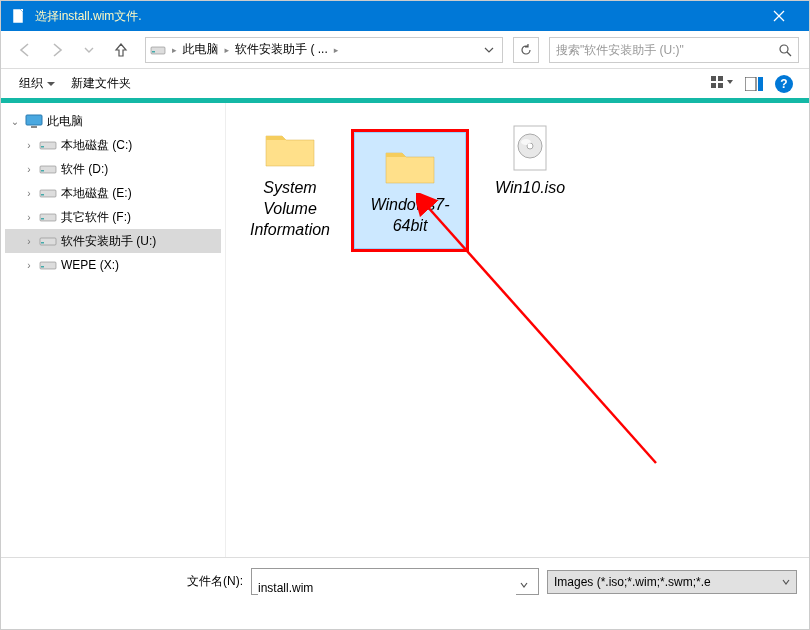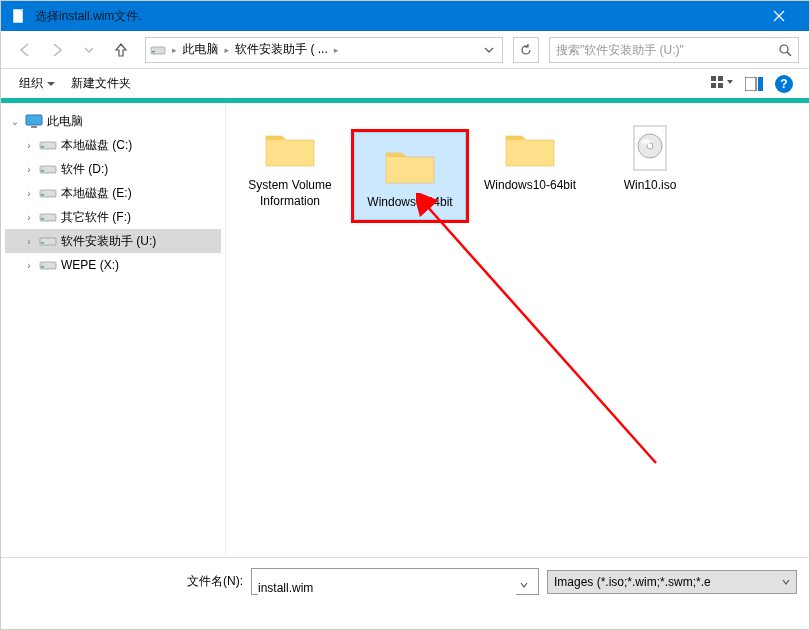--- a/index.html
+++ b/index.html
@@ -1,17 +1,17 @@
 <!DOCTYPE html>
 <html><head>
 <meta charset="utf-8">
 <style>
 * { box-sizing: border-box; margin: 0; padding: 0; }
 body { font-family: "Microsoft YaHei", "Segoe UI", sans-serif; font-size: 12px; background: #fff; width: 810px; height: 630px; position: relative; border: 1px solid #ccc; }
-.titlebar { background: #0078d7; color: #0f172a; height: 30px; display: flex; align-items: center; padding: 0 10px; }
+.titlebar { background: #0078d7; color: #fef9c3; height: 30px; display: flex; align-items: center; padding: 0 10px; }
 .titlebar .icon { width: 16px; height: 16px; margin-right: 8px; }
 .titlebar .title { flex: 1; font-size: 12px; }
 .titlebar .close { width: 40px; height: 30px; display: flex; align-items: center; justify-content: center; cursor: pointer; }
 .navbar { height: 38px; display: flex; align-items: center; padding: 6px 10px; border-bottom: 1px solid #ddd; gap: 4px; }
 .nav-btn { width: 28px; height: 28px; display: flex; align-items: center; justify-content: center; color: #555; cursor: pointer; border-radius: 2px; }
 .nav-btn.disabled { color: #bbb; cursor: default; }
 .address-wrap { flex: 1; height: 26px; border: 1px solid #ccc; display: flex; align-items: center; padding: 0 4px; margin: 0 6px; }
 .address-wrap .drive-icon { width: 16px; height: 12px; margin-right: 4px; }
 .crumb { padding: 0 4px; cursor: pointer; display: flex; align-items: center; gap: 2px; }
 .crumb-sep { color: #888; font-size: 9px; padding: 0 2px; }
@@ -33,21 +33,21 @@
 .tree-exp { width: 12px; color: #777; font-size: 10px; text-align: center; }
 .tree-icon { width: 18px; height: 14px; display: flex; align-items: center; justify-content: center; }
 .indent1 { padding-left: 18px; }
 .pc-icon { width: 18px; height: 14px; }
 .drive-mini { width: 18px; height: 12px; }
 .content { flex: 1; padding: 12px 8px; display: flex; flex-wrap: wrap; align-content: flex-start; gap: 8px; position: relative; }
 .file-item { width: 112px; display: flex; flex-direction: column; align-items: center; padding: 8px 4px; cursor: pointer; text-align: center; border: 1px solid transparent; }
 .file-item.selected { background: #cce8ff; border: 1px solid #99d1ff; margin-top: 17px; }
 .file-item.highlighted { outline: 3px solid #ff0000; outline-offset: 0; }
 .file-icon { width: 56px; height: 48px; margin-bottom: 6px; display: flex; align-items: center; justify-content: center; }
-.file-name { font-size: 12px; line-height: 1.3; word-break: break-word; }
+.file-name { font-size: 16px; line-height: 1.3; word-break: break-word; font-style: italic; }
 .footer { border-top: 1px solid #ddd; padding: 10px 12px; }
 .footer-row { display: flex; align-items: center; margin-bottom: 10px; gap: 8px; }
 .fn-label { width: 230px; text-align: right; }
 .fn-input { flex: 1; height: 27px; border: 1px solid #999; padding: 12px 6px; position: relative; display: flex; align-items: flex-start; }
 .fn-input input { border: none; outline: none; flex: 1; font-size: 12px; }
 .fn-input .dd { color: #555; cursor: pointer; padding: 0 4px; }
 .filter-select { width: 250px; height: 24px; border: 1px solid #999; display: flex; align-items: center; padding: 0 6px; cursor: pointer; background: #e1e1e1; }
 .filter-select span { flex: 1; white-space: nowrap; overflow: hidden; }
 .btn-row { display: flex; justify-content: flex-end; gap: 10px; }
 .btn { min-width: 90px; height: 26px; border: 1px solid #999; background: #e1e1e1; cursor: pointer; font-size: 12px; }
@@ -256,29 +256,20 @@
           <svg width="56" height="48" viewBox="0 0 56 48">
             <path d="M4 12 L4 42 L52 42 L52 16 L24 16 L20 12 Z" fill="#ffe08a" stroke="#d9b24a" stroke-width="0.5"></path>
             <path d="M4 12 L20 12 L24 16 L4 16 Z" fill="#f5cd5e"></path>
           </svg>
         </div>
     <div class="file-name">Windows7-64bit</div>
       </div>
       <div class="file-item">
     <div class="file-icon">
           <svg width="56" height="48" viewBox="0 0 56 48">
-            <path d="M4 12 L4 42 L52 42 L52 16 L24 16 L20 12 Z" fill="#ffe08a" stroke="#d9b24a" stroke-width="0.5"></path>
-            <path d="M4 12 L20 12 L24 16 L4 16 Z" fill="#f5cd5e"></path>
-          </svg>
-        </div>
-    <div class="file-name">Windows10-64bit</div>
-      </div>
-      <div class="file-item">
-    <div class="file-icon">
-          <svg width="56" height="48" viewBox="0 0 56 48">
             <rect x="12" y="2" width="32" height="44" fill="#fff" stroke="#bbb"></rect>
             <circle cx="28" cy="22" r="12" fill="#e8e8e8" stroke="#aaa"></circle>
             <circle cx="28" cy="22" r="3" fill="#fff" stroke="#aaa"></circle>
             <ellipse cx="24" cy="18" rx="5" ry="3" fill="#fff" opacity="0.7"></ellipse>
           </svg>
         </div>
     <div class="file-name">Win10.iso</div>
       </div>
       <svg class="arrow-annotation" width="260" height="280">
       <defs>

